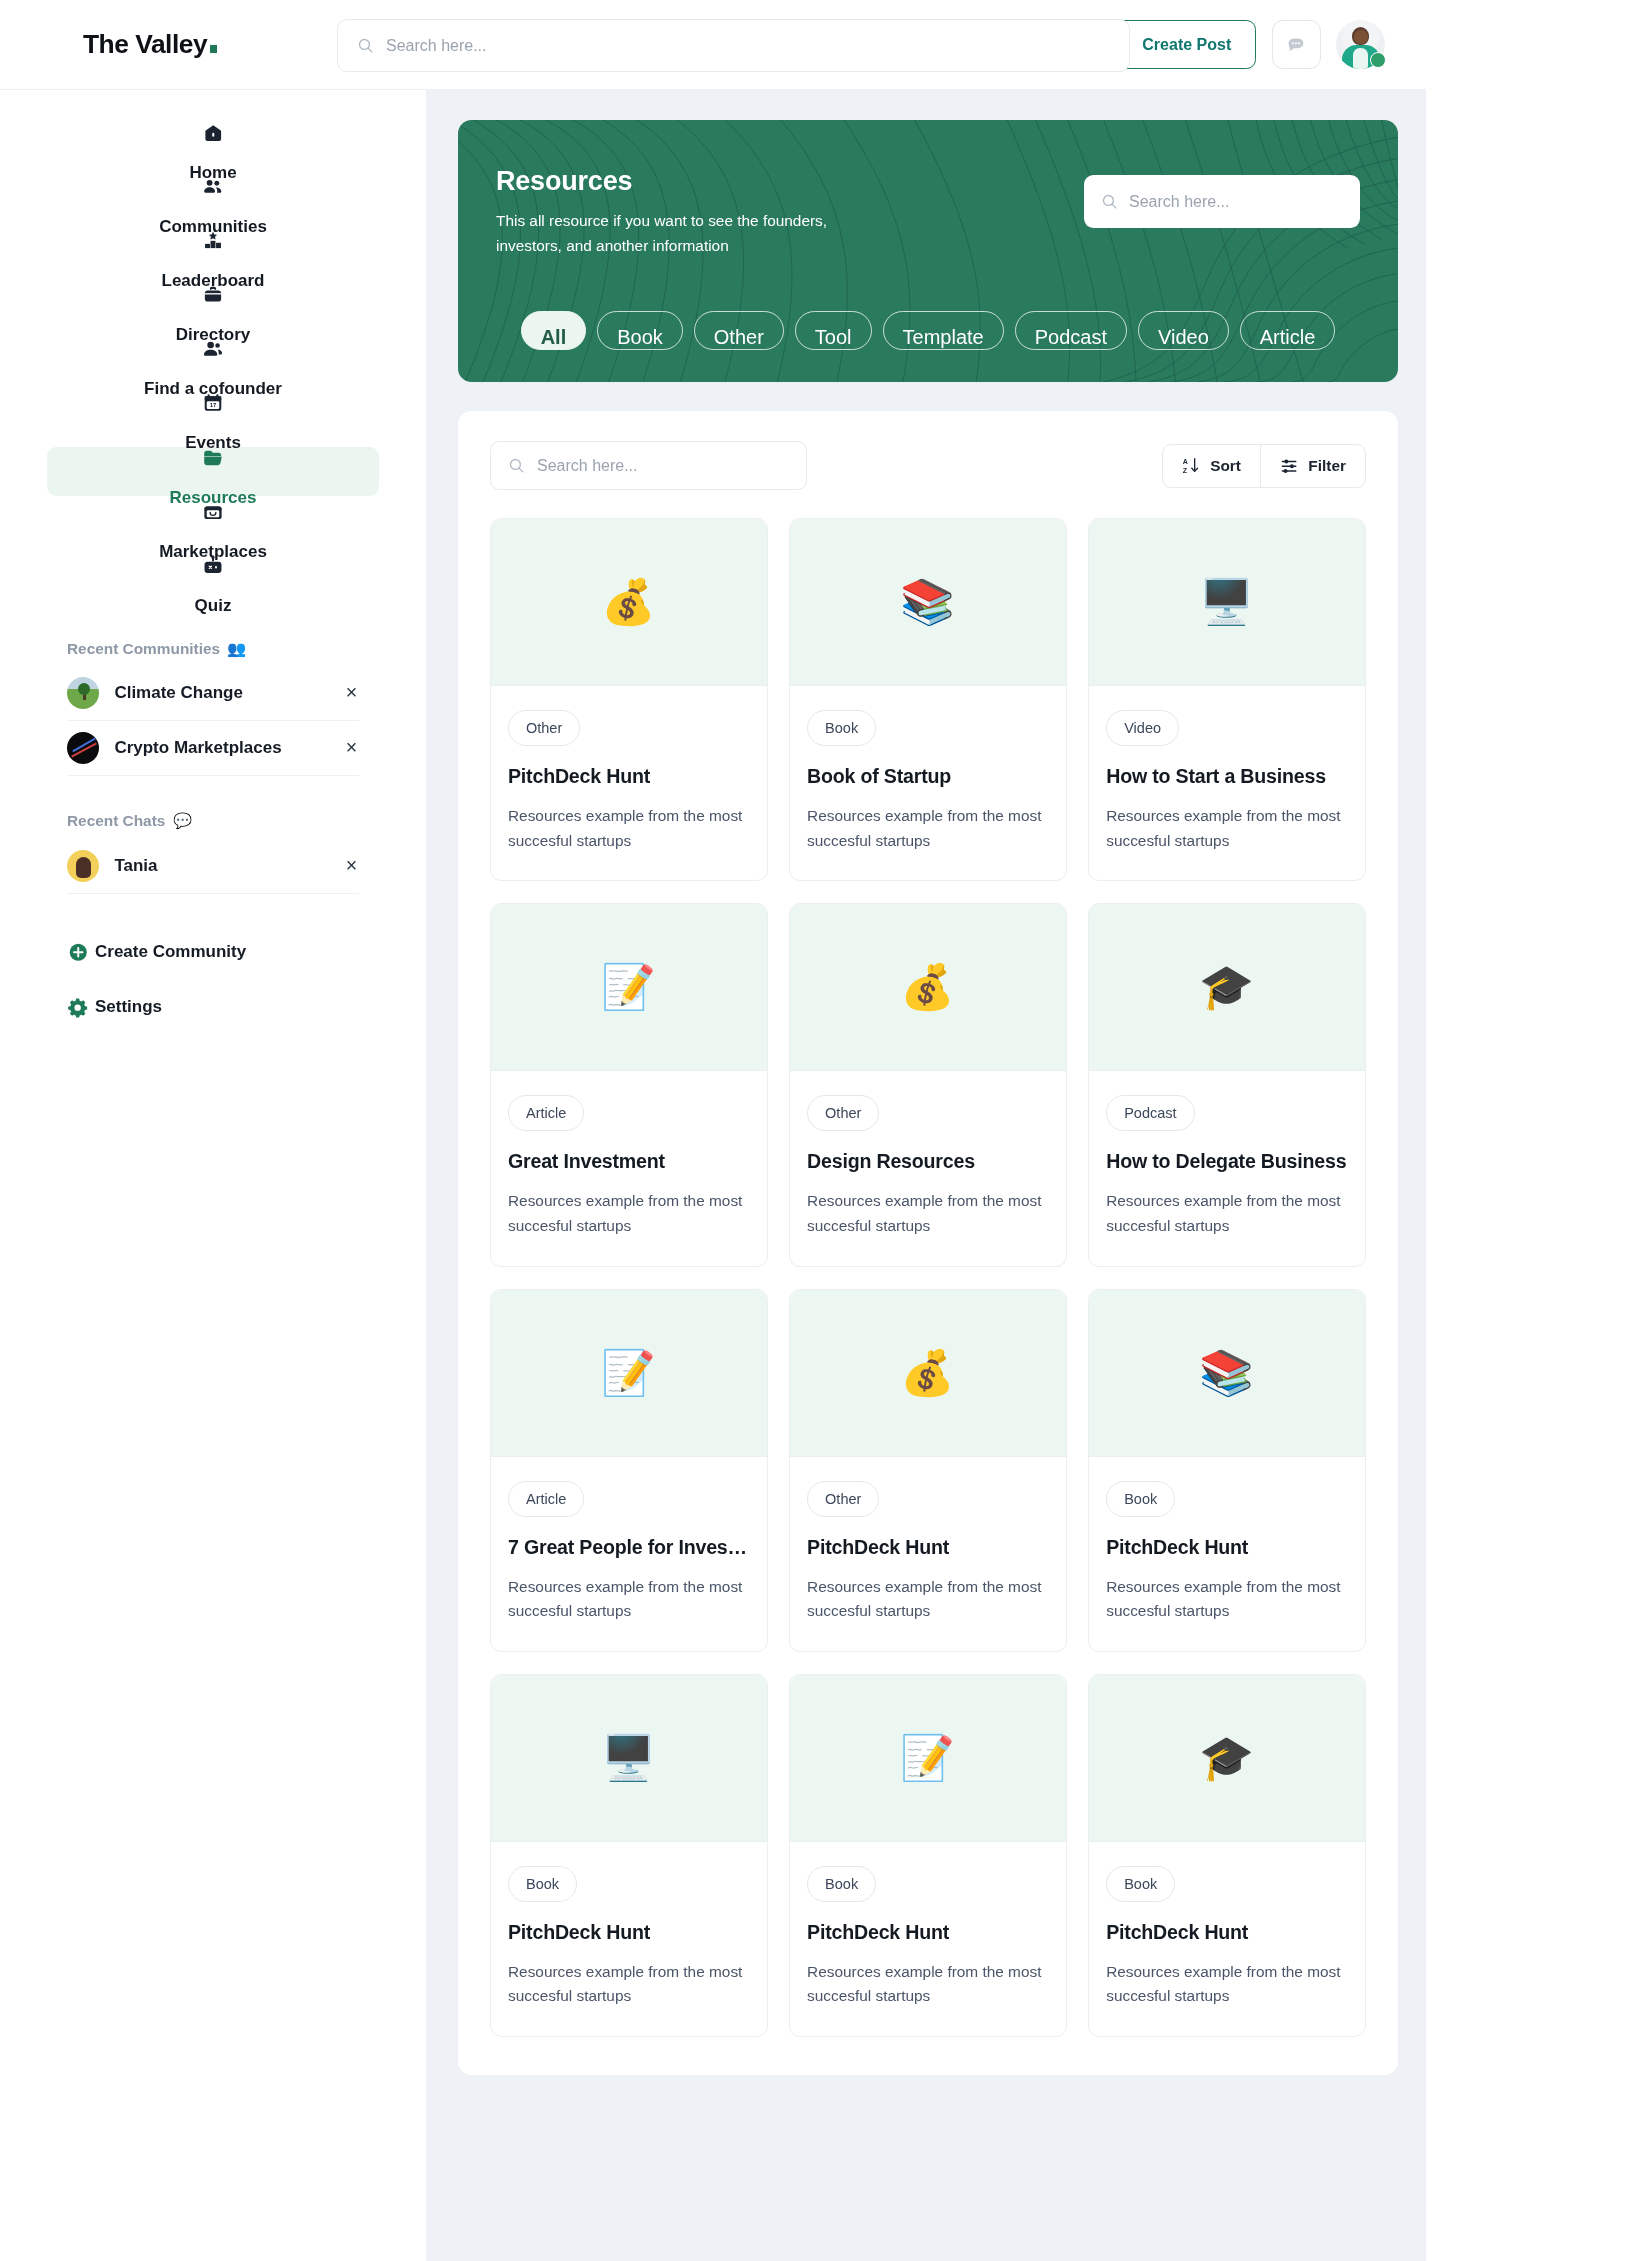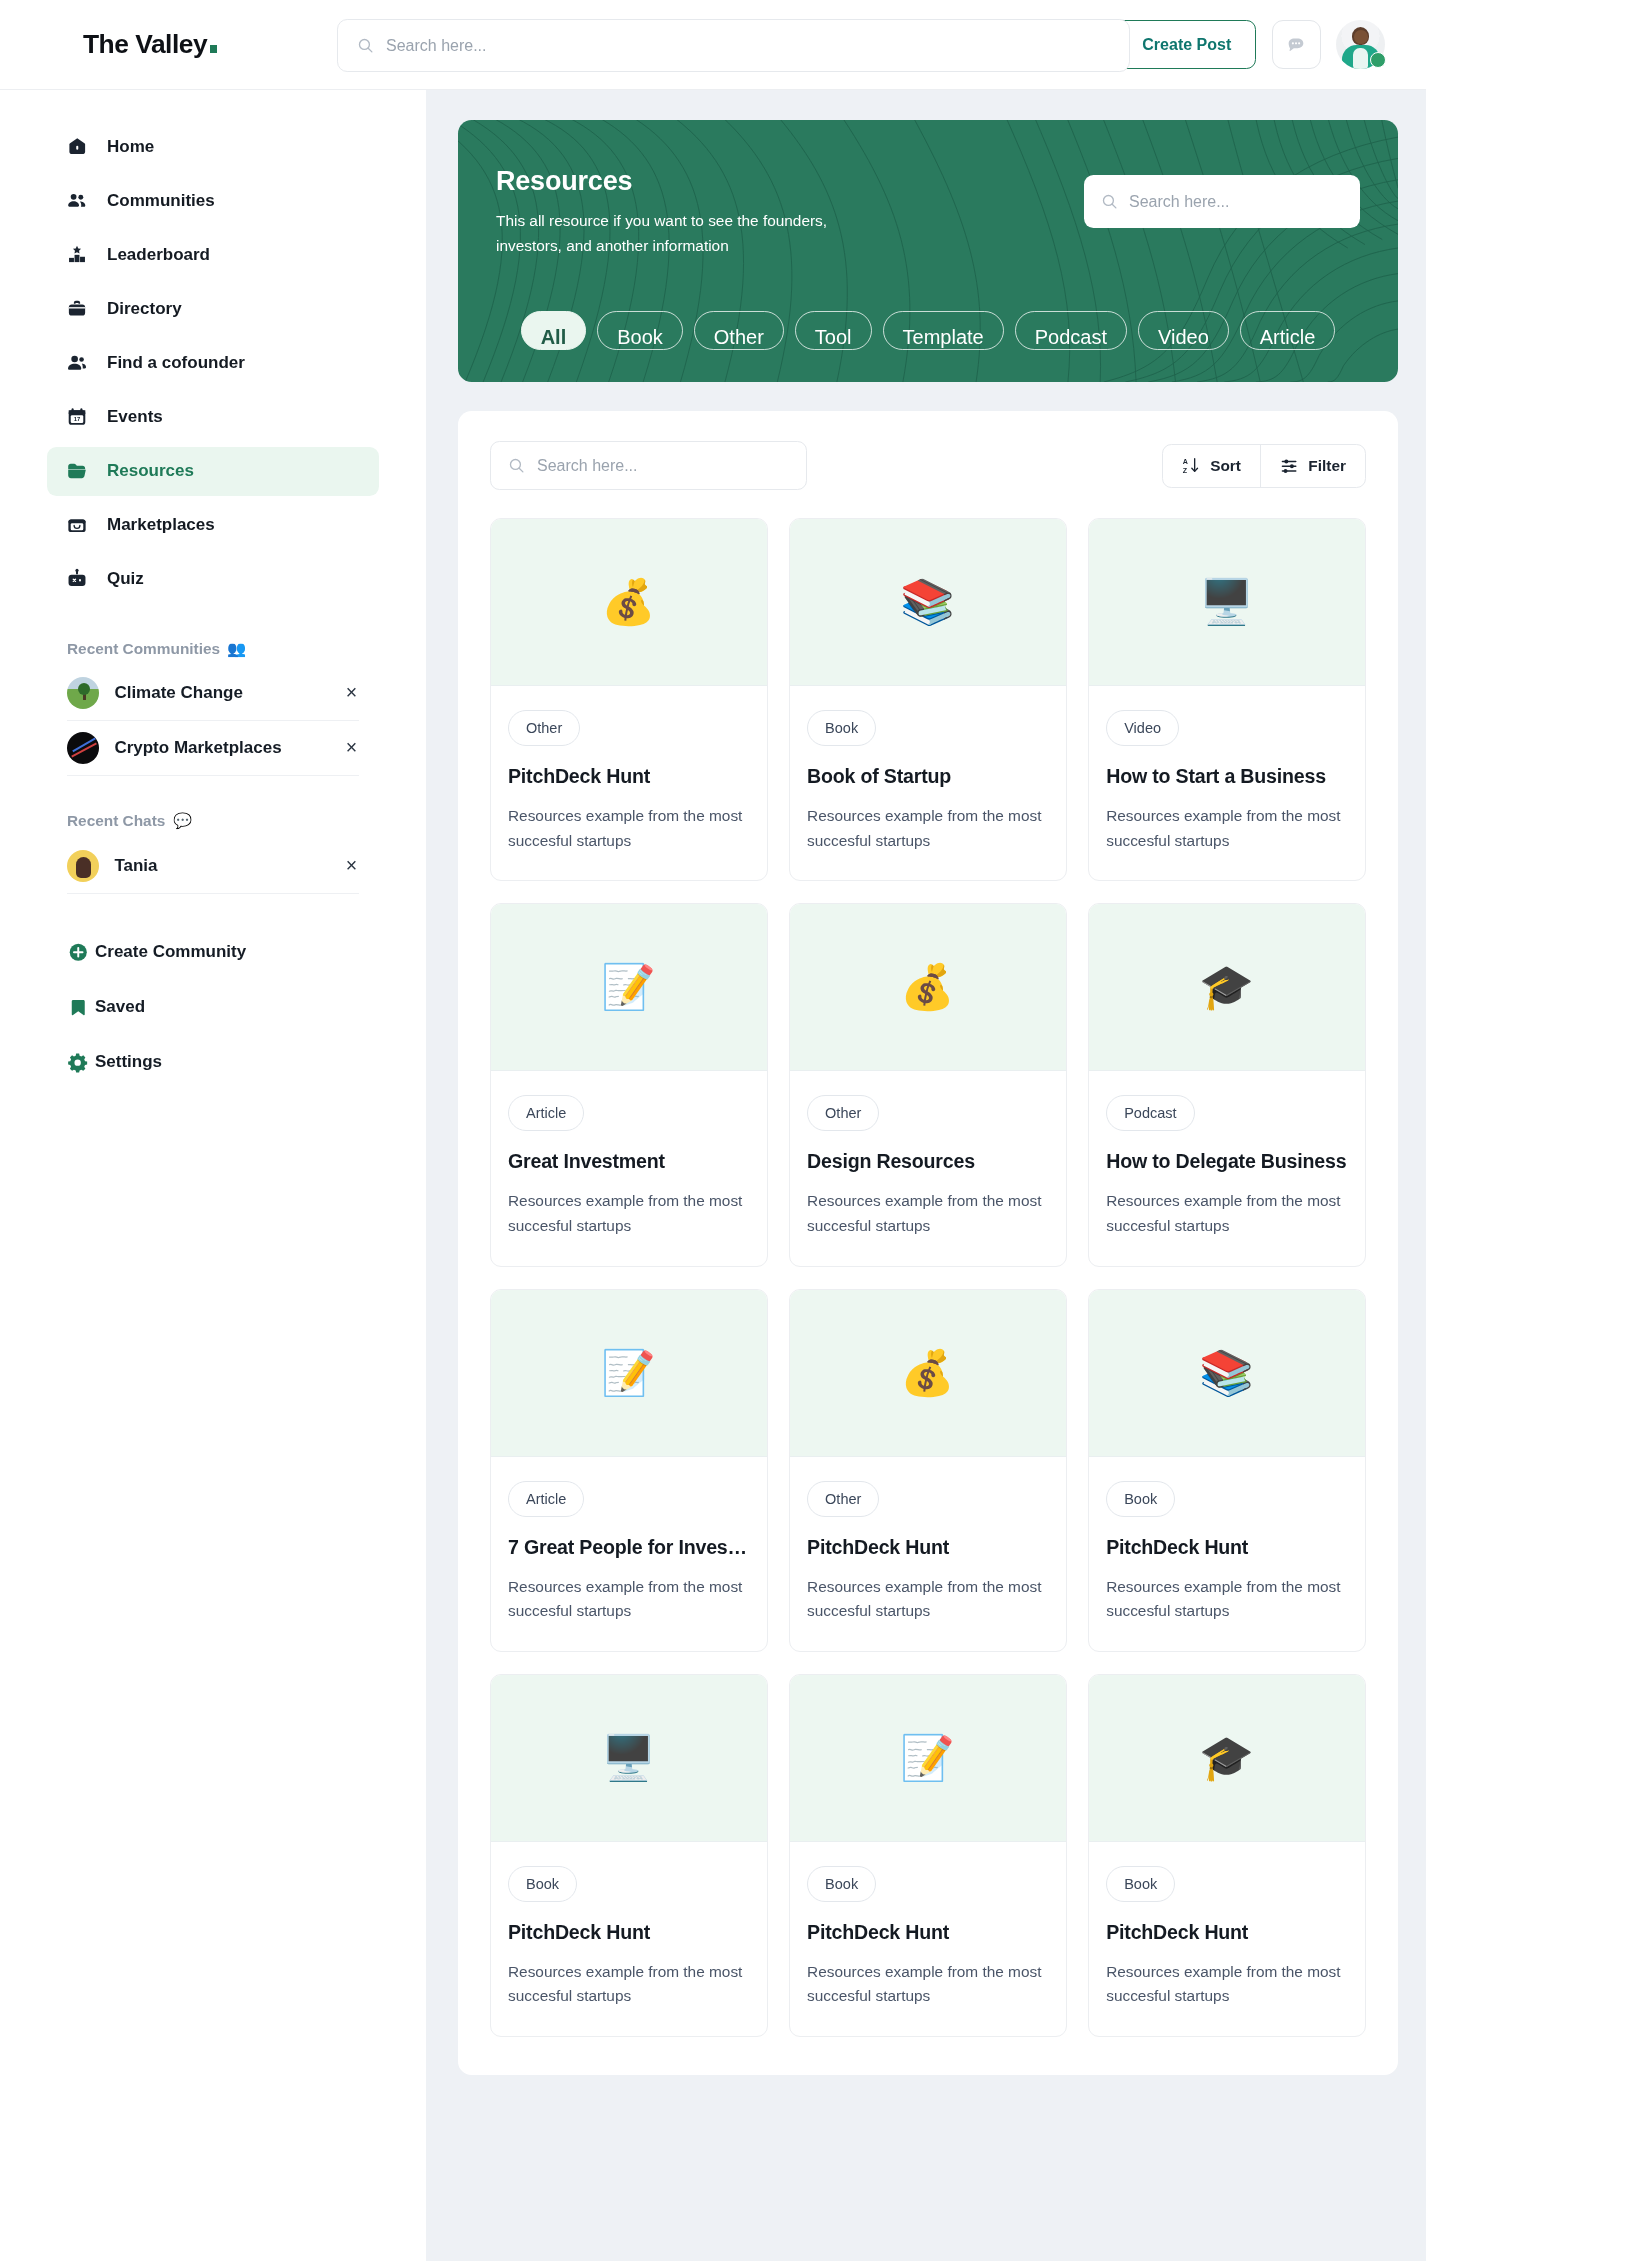--- a/index.html
+++ b/index.html
@@ -77,20 +77,21 @@
   .sidebar {
     width: 426px; flex: 0 0 426px; background: #fff;
     padding: 32px 0 0 0; position: relative;
   }
   .nav-list { padding: 0 47px 0 47px; }
   .nav-item {
     display: flex; align-items: center; gap: 19px;
     height: 49px; padding: 0 19px; border-radius: 9.4px;
     font-size: 17px; font-weight: 600; color: #141a22; cursor: pointer;
     margin-bottom: 5.1px;
+    flex-direction: column;
   }
   .nav-item.active { background: #eaf6ef; color: #1f7a58; }
   .nav-ico { width: 22px; height: 22px; display:flex; align-items:center; justify-content:center; flex: 0 0 22px; }
 
   .section-head {
     padding: 0 67px; margin-top: 36px; margin-bottom: 8.5px;
     font-size: 15.4px; font-weight: 700; color: #8e98a6;
     display: flex; align-items: center; gap: 7.7px;
   }
   .mini-row {
@@ -389,28 +390,20 @@
       <div class="foot-list">
         <div class="foot-item">
           <span class="nav-ico">
             <svg width="20.5" height="20.5" viewBox="0 0 24 24">
                 <circle cx="12" cy="12" r="10" fill="#1f7a58"></circle>
                 <line x1="12" y1="7" x2="12" y2="17" stroke="#fff" stroke-width="2.3" stroke-linecap="round"></line>
                 <line x1="7" y1="12" x2="17" y2="12" stroke="#fff" stroke-width="2.3" stroke-linecap="round"></line>
               </svg>
           </span>
           <span>Create Community</span>
-        </div>
-        <div class="foot-item">
-          <span class="nav-ico">
-            <svg width="20.5" height="20.5" viewBox="0 0 24 24">
-                <path d="M6 3.6h12c.9 0 1.6.7 1.6 1.6v15.3c0 .8-.9 1.2-1.5.7L12 16.6l-6.1 4.6c-.6.5-1.5 0-1.5-.7V5.2c0-.9.7-1.6 1.6-1.6z" fill="#1f7a58"></path>
-              </svg>
-          </span>
-          <span>Saved</span>
         </div>
         <div class="foot-item">
           <span class="nav-ico">
             <svg width="21.3" height="21.3" viewBox="0 0 24 24">
                 <path d="M10.3 1.8h3.4l.5 2.4 2 .9 2.1-1.3 2.4 2.4-1.3 2.1.9 2 2.4.5v3.4l-2.4.5-.9 2 1.3 2.1-2.4 2.4-2.1-1.3-2 .9-.5 2.4h-3.4l-.5-2.4-2-.9-2.1 1.3-2.4-2.4 1.3-2.1-.9-2-2.4-.5v-3.4l2.4-.5.9-2L3.3 6.2l2.4-2.4 2.1 1.3 2-.9.5-2.4z" fill="#1f7a58"></path>
                 <circle cx="12" cy="12" r="3.6" fill="#fff"></circle>
               </svg>
           </span>
           <span>Settings</span>
         </div>

